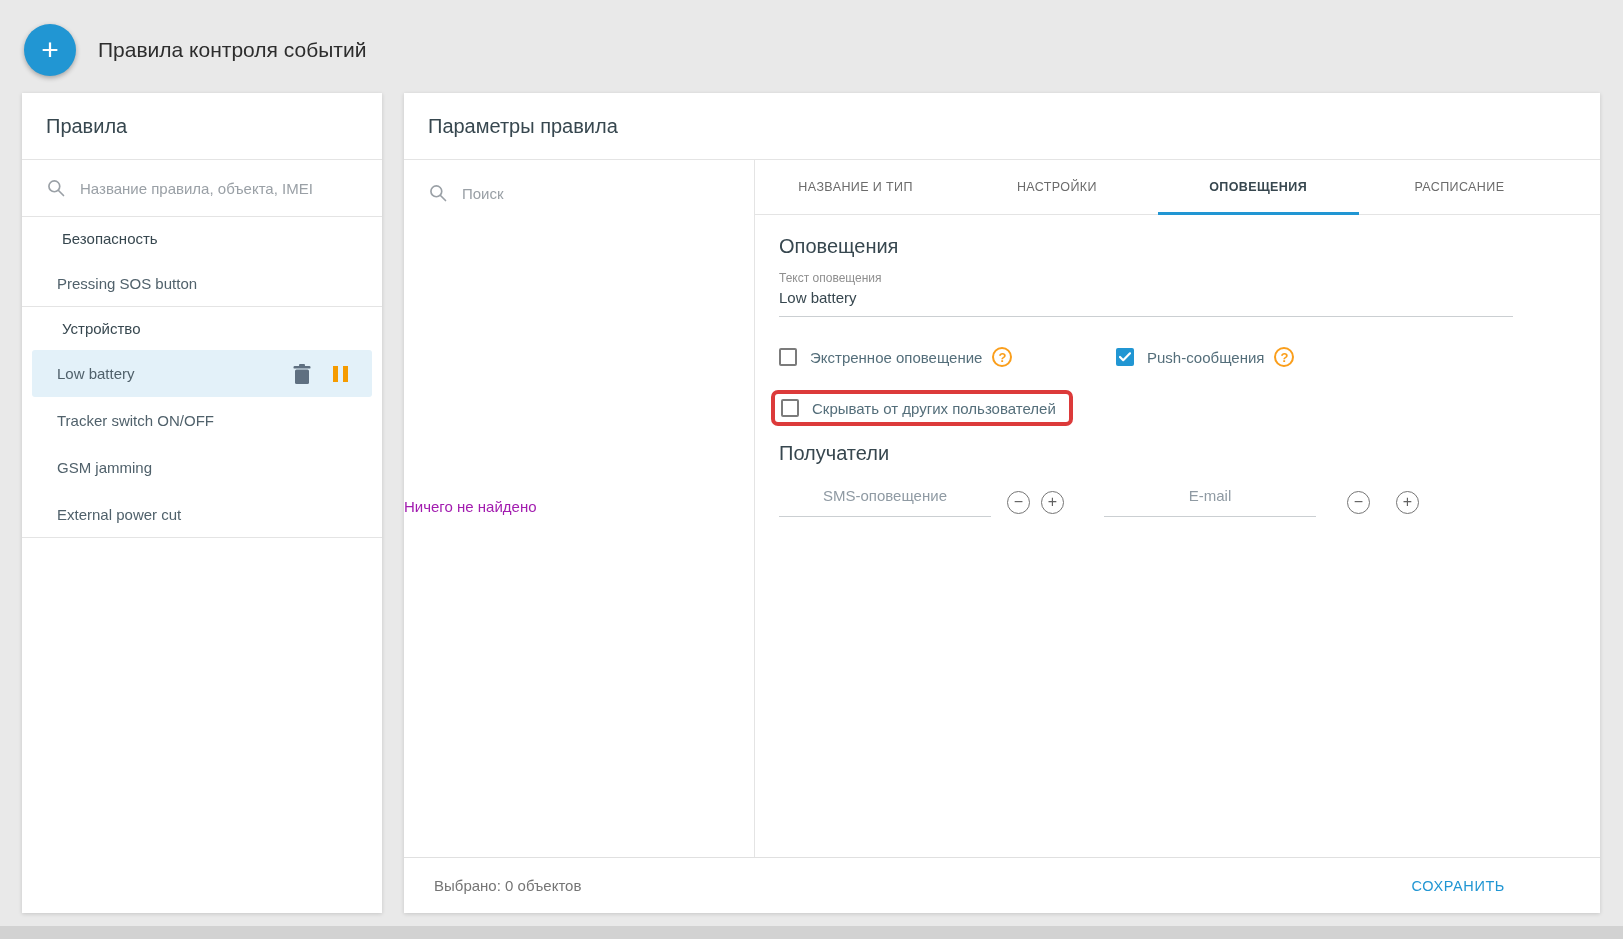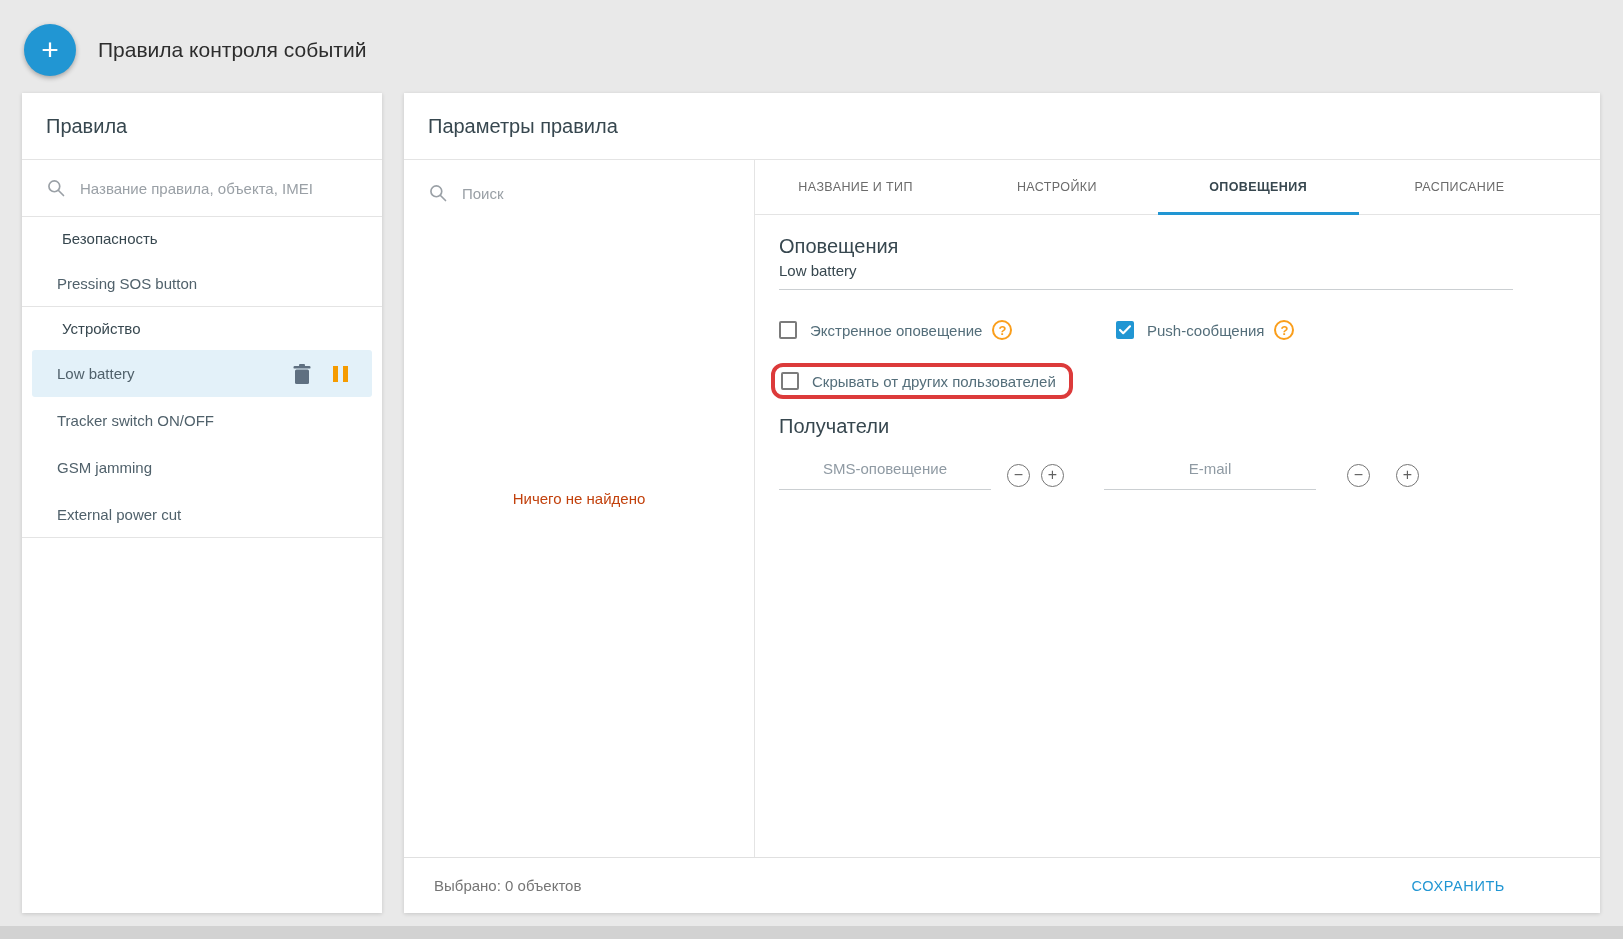--- a/index.html
+++ b/index.html
@@ -44,42 +44,42 @@
   .pause { display:flex; gap:5px; }
   .pause i { display:block; width:5px; height:16px; background:#f59b00; }
 
   
   .main { left:404px; top:93px; width:1196px; height:820px; display:flex; flex-direction:column; }
   .main-body { flex:1; display:flex; min-height:0; }
   .objects-panel { width:351px; border-right:1px solid #e4e4e4; position:relative; }
   .objects-search { height:66px; display:flex; align-items:center; gap:14px; padding:0 24px; }
   .objects-search input { border:none; outline:none; font-size:15px; flex:1; color:#37474f; font-family:inherit; }
   .objects-search input::placeholder { color:#9aa0a6; }
-  .empty-text { position:absolute; top:330px; left:0; right:0; text-align:center; font-size:15px; color:#c2410c; }
+  .empty-text { position:absolute; top:338px; left:0; right:0; font-size:15px; color:#a21caf; }
 
   .content-col { flex:1; display:flex; flex-direction:column; }
   .tabbar { height:55px; display:flex; border-bottom:1px solid #e4e4e4; padding-right:40px; }
   .tab { flex:1; display:flex; align-items:center; justify-content:center; font-size:12.5px; letter-spacing:.4px; color:#6b6b6b; cursor:pointer; position:relative; }
   .tab.active { color:#37474f; font-weight:bold; }
   .tab.active::after { content:""; position:absolute; left:0; right:0; bottom:-1px; height:3px; background:#2196d3; }
 
   .content { flex:1; padding:20px 87px 0 24px; }
   .sec-heading { font-size:20px; color:#37474f; }
   .field-label { margin-top:13px; font-size:12px; color:#8f8f8f; }
   .text-input { display:block; width:100%; border:none; outline:none; border-bottom:1px solid #cbcfd2; font-size:15px; color:#37474f; padding:4px 0 10px 0; font-family:inherit; }
 
   .cb-row { margin-top:30px; display:flex; align-items:center;gap:10px; }
   .cb-group { display:flex; align-items:center; }
   .cb-group.first { width:327px; }
   .checkbox { width:18px; height:18px; border:2px solid #7b7b7b; border-radius:2px; background:#fff; flex:0 0 auto; cursor:pointer; }
   .checkbox.checked { border:none; background:#2196d3; display:flex; align-items:center; justify-content:center; }
   .cb-label { margin-left:13px; font-size:15px; color:#546e7a; }
   .help { margin-left:10px; width:20px; height:20px; border:2px solid #fa9e1b; border-radius:50%; color:#fa9e1b; font-size:13px; font-weight:bold; display:flex; align-items:center; justify-content:center; cursor:pointer; }
 
-  .red-box { margin-top:23px; margin-left:-8px; display:inline-flex; align-items:center; border:4px solid #dc3a3a; border-radius:12px; padding:5px 13px 5px 6px; }
+  .red-box { margin-top:23px; margin-left:-8px; display:inline-flex; align-items:center; border:4px solid #dc3a3a; border-radius:7px; padding:5px 13px 5px 6px; }
 
   .recipients-heading { margin-top:16px; font-size:20px; color:#37474f; }
   .fields-row { margin-top:22px; display:flex; align-items:center; }
   .rfield { display:flex; align-items:center; }
   .rfield input { width:212px; border:none; outline:none; border-bottom:1px solid #cbcfd2; font-size:15px; color:#37474f; padding:0 0 12px 0; font-family:inherit;text-align:center; }
   .rfield input::placeholder { color:#8f9aa3; }
   .stepper { margin-left:16px; width:23px; height:23px; border:1.5px solid #757575; border-radius:50%; color:#616161; font-size:16px; display:flex; align-items:center; justify-content:center; cursor:pointer; }
   .stepper + .stepper { margin-left:11px; }
   .rfield.second { margin-left:40px;gap:15px; }
 
@@ -164,20 +164,21 @@
     <div class="content-col">
       <div class="tabbar">
         <div class="tab">НАЗВАНИЕ И ТИП</div>
         <div class="tab">НАСТРОЙКИ</div>
         <div class="tab active">ОПОВЕЩЕНИЯ</div>
         <div class="tab">РАСПИСАНИЕ</div>
       </div>
 
       <div class="content">
         <div class="sec-heading">Оповещения</div>
+        <div class="field-label">Текст оповещения</div>
         <input class="text-input" type="text" value="Low battery" style="">
 
         <div class="cb-row">
           <div class="cb-group first">
             <span class="checkbox"></span>
             <span class="cb-label">Экстренное оповещение</span>
             <span class="help">?</span>
           </div>
           <div class="cb-group">
             <span class="checkbox checked">

